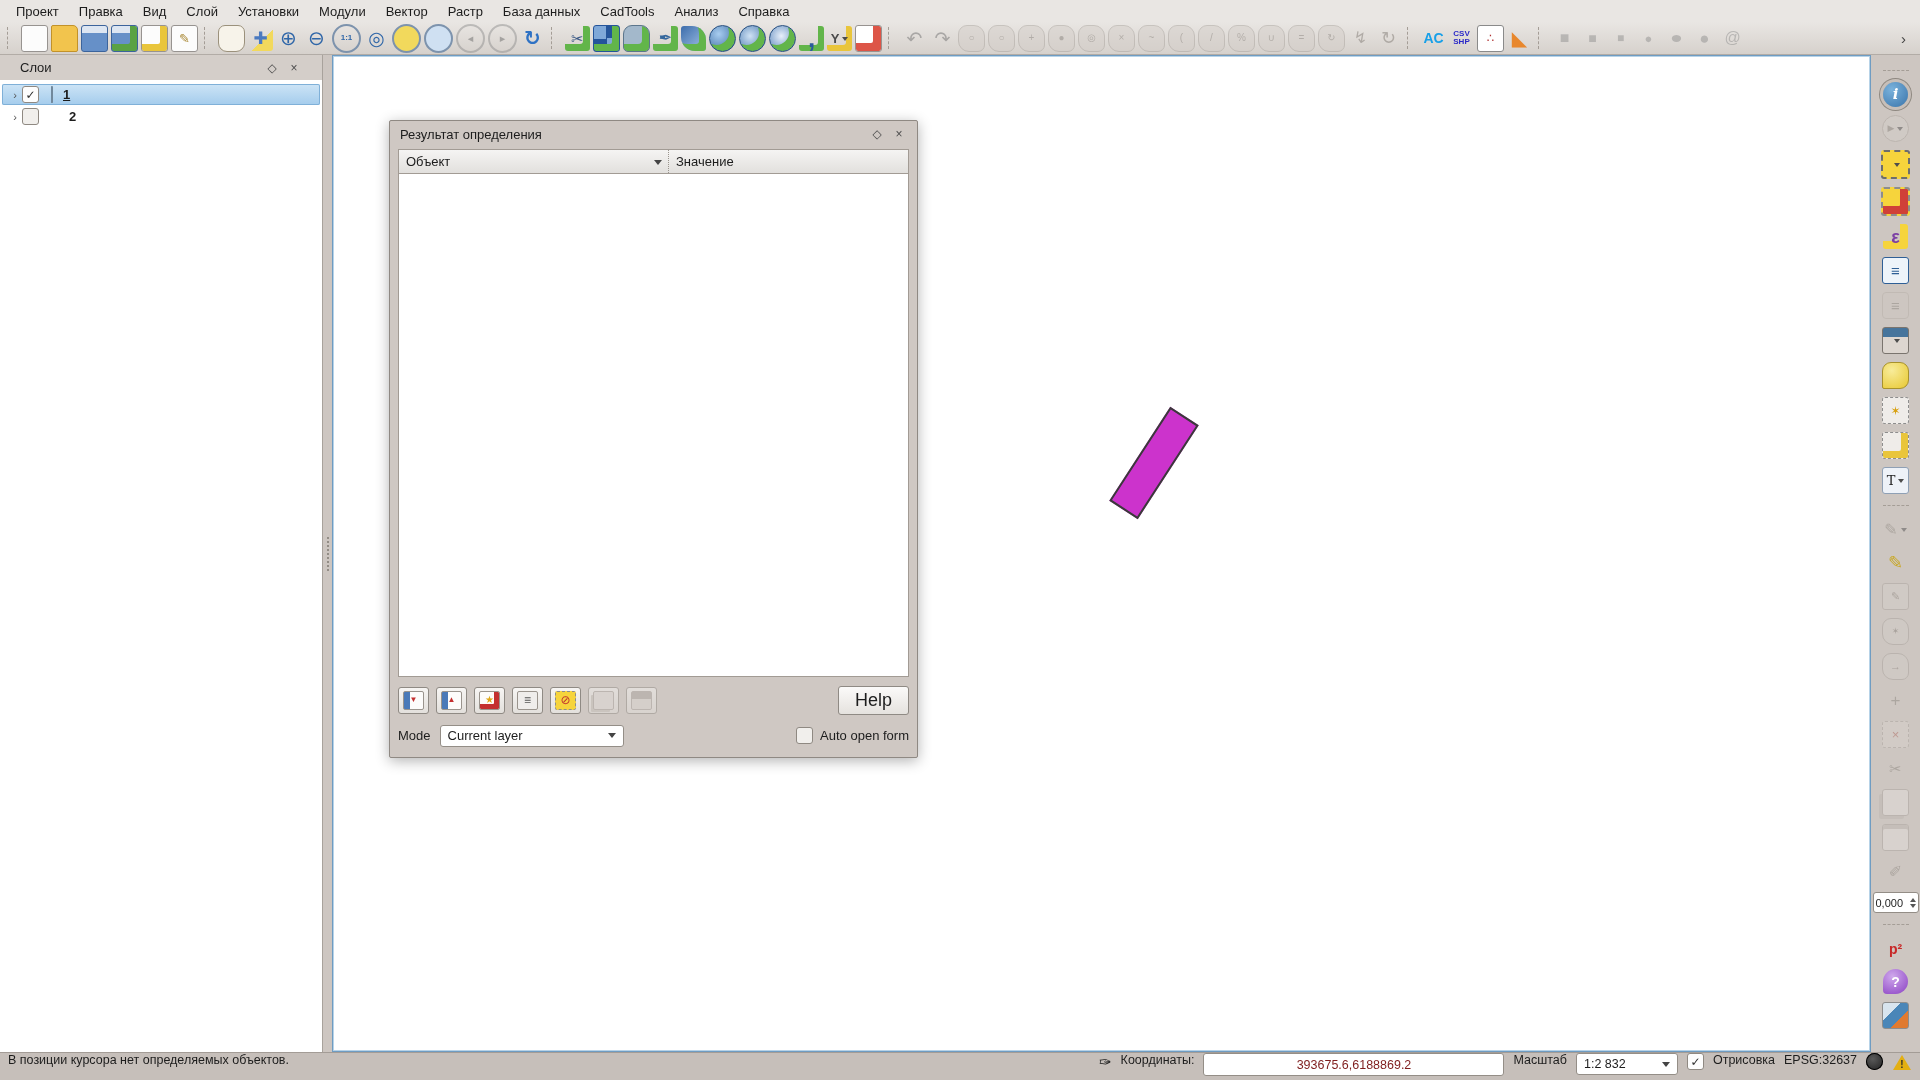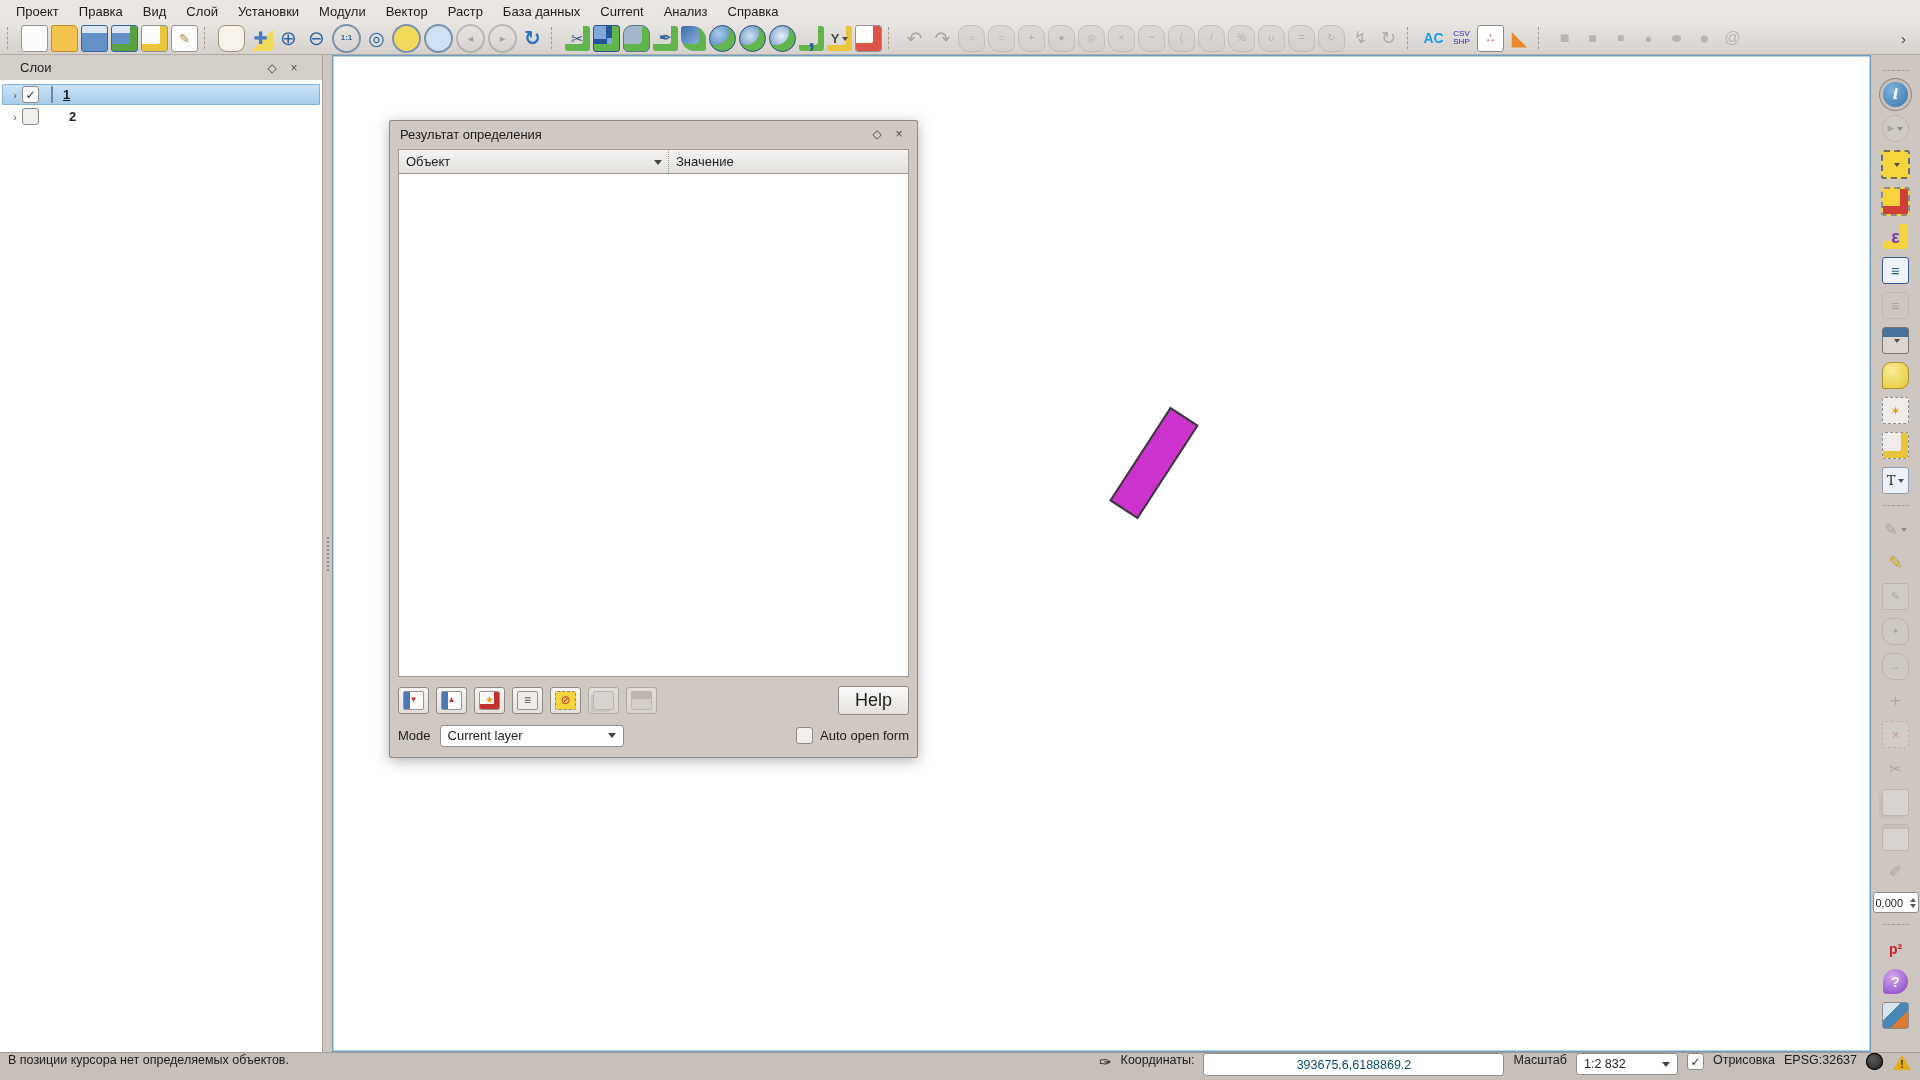--- a/index.html
+++ b/index.html
@@ -52,21 +52,21 @@
         display:flex;align-items:center;justify-content:space-between;padding:0 2px;flex:0 0 auto;}
   .spinarr{display:flex;flex-direction:column;gap:2px;}
   .spinarr i{display:block;width:0;height:0;border:3px solid transparent;}
   .spinarr .up{border-bottom:4px solid #555;}
   .spinarr .dn{border-top:4px solid #555;}
   
   .statusbar{height:28px;background:#c6bfba;border-top:1px solid #a39c96;display:flex;align-items:flex-start;
              padding:0 8px;font-size:12.5px;gap:9px;}
   .sb-spacer{flex:1;}
   .sb-input{width:295px;height:19px;background:#fff;border:1px solid #948e87;border-radius:3px;
-            text-align:center;font-size:12.5px;font-family:inherit;color:#0c4a6e;}
+            text-align:center;font-size:12.5px;font-family:inherit;color:#7f1d1d;}
   .combo{background:#fff;border:1px solid #948e87;border-radius:3px;height:20px;display:flex;
          align-items:center;padding:0 7px;gap:8px;}
   .combo .carr{width:0;height:0;border:4px solid transparent;border-top:5px solid #444;margin-top:4px;}
   .crs-globe{width:17px;height:17px;border-radius:50%;background:radial-gradient(circle at 40% 35%,#5a5a5a,#1e1e1e);
              box-shadow:inset 0 0 0 1px #000;}
   .warn-tri{position:relative;width:20px;height:17px;}
   .warn-tri:before{content:"";position:absolute;left:1px;bottom:0;border-left:9px solid transparent;
                    border-right:9px solid transparent;border-bottom:15px solid #e3af12;}
   .warn-tri:after{content:"!";position:absolute;left:0;right:0;bottom:0;text-align:center;
                   font-size:10px;font-weight:bold;color:#2d2d2d;}
@@ -106,21 +106,21 @@
 
   <div class="menu-item">Проект</div>
       <div class="menu-item">Правка</div>
       <div class="menu-item">Вид</div>
       <div class="menu-item">Слой</div>
       <div class="menu-item">Установки</div>
       <div class="menu-item">Модули</div>
       <div class="menu-item">Вектор</div>
       <div class="menu-item">Растр</div>
       <div class="menu-item">База данных</div>
-      <div class="menu-item">Current</div>
+      <div class="menu-item">CadTools</div>
       <div class="menu-item">Анализ</div>
       <div class="menu-item">Справка</div>
     </div>
 
   <div class="toolbar">
 
   <span class="tsep"></span>
       <div class="icn" style="background: rgb(252, 252, 252); border: 1px solid rgb(151, 147, 144);">
         <span class="glyph"></span>
       </div>
@@ -257,21 +257,21 @@
       <div class="icn dim" style="color: rgb(125, 119, 112); font-size: 16px;">
         <span class="glyph">↯</span>
       </div>
       <div class="icn dim" style="color: rgb(125, 119, 112); font-size: 18px;">
         <span class="glyph">↻</span>
       </div>
       <span class="tsep"></span>
       <div class="icn" style="color: rgb(24, 160, 232); font-size: 14px; font-weight: bold;">
         <span class="glyph">AC</span>
       </div>
-      <div class="icn" style="color: rgb(42, 40, 200); font-size: 8px; font-weight: normal; line-height: 9px; white-space: pre-line; text-align: right;"><span class="glyph">CSV
+      <div class="icn" style="color: rgb(42, 40, 200); font-size: 8px; font-weight: bold; line-height: 9px; white-space: pre-line; text-align: right;"><span class="glyph">CSV
 SHP</span></div>
       <div class="icn" style="background: rgb(255, 255, 255); border: 1px solid rgb(138, 138, 138); color: rgb(176, 48, 48); font-size: 12px;">
         <span class="glyph">∴</span>
       </div>
       <div class="icn" style="color: rgb(232, 135, 44); font-size: 20px;">
         <span class="glyph">◣</span>
       </div>
       <span class="tsep"></span>
       <div class="icn dim" style="color: rgb(141, 141, 141); font-size: 16px;">
         <span class="glyph">■</span>

